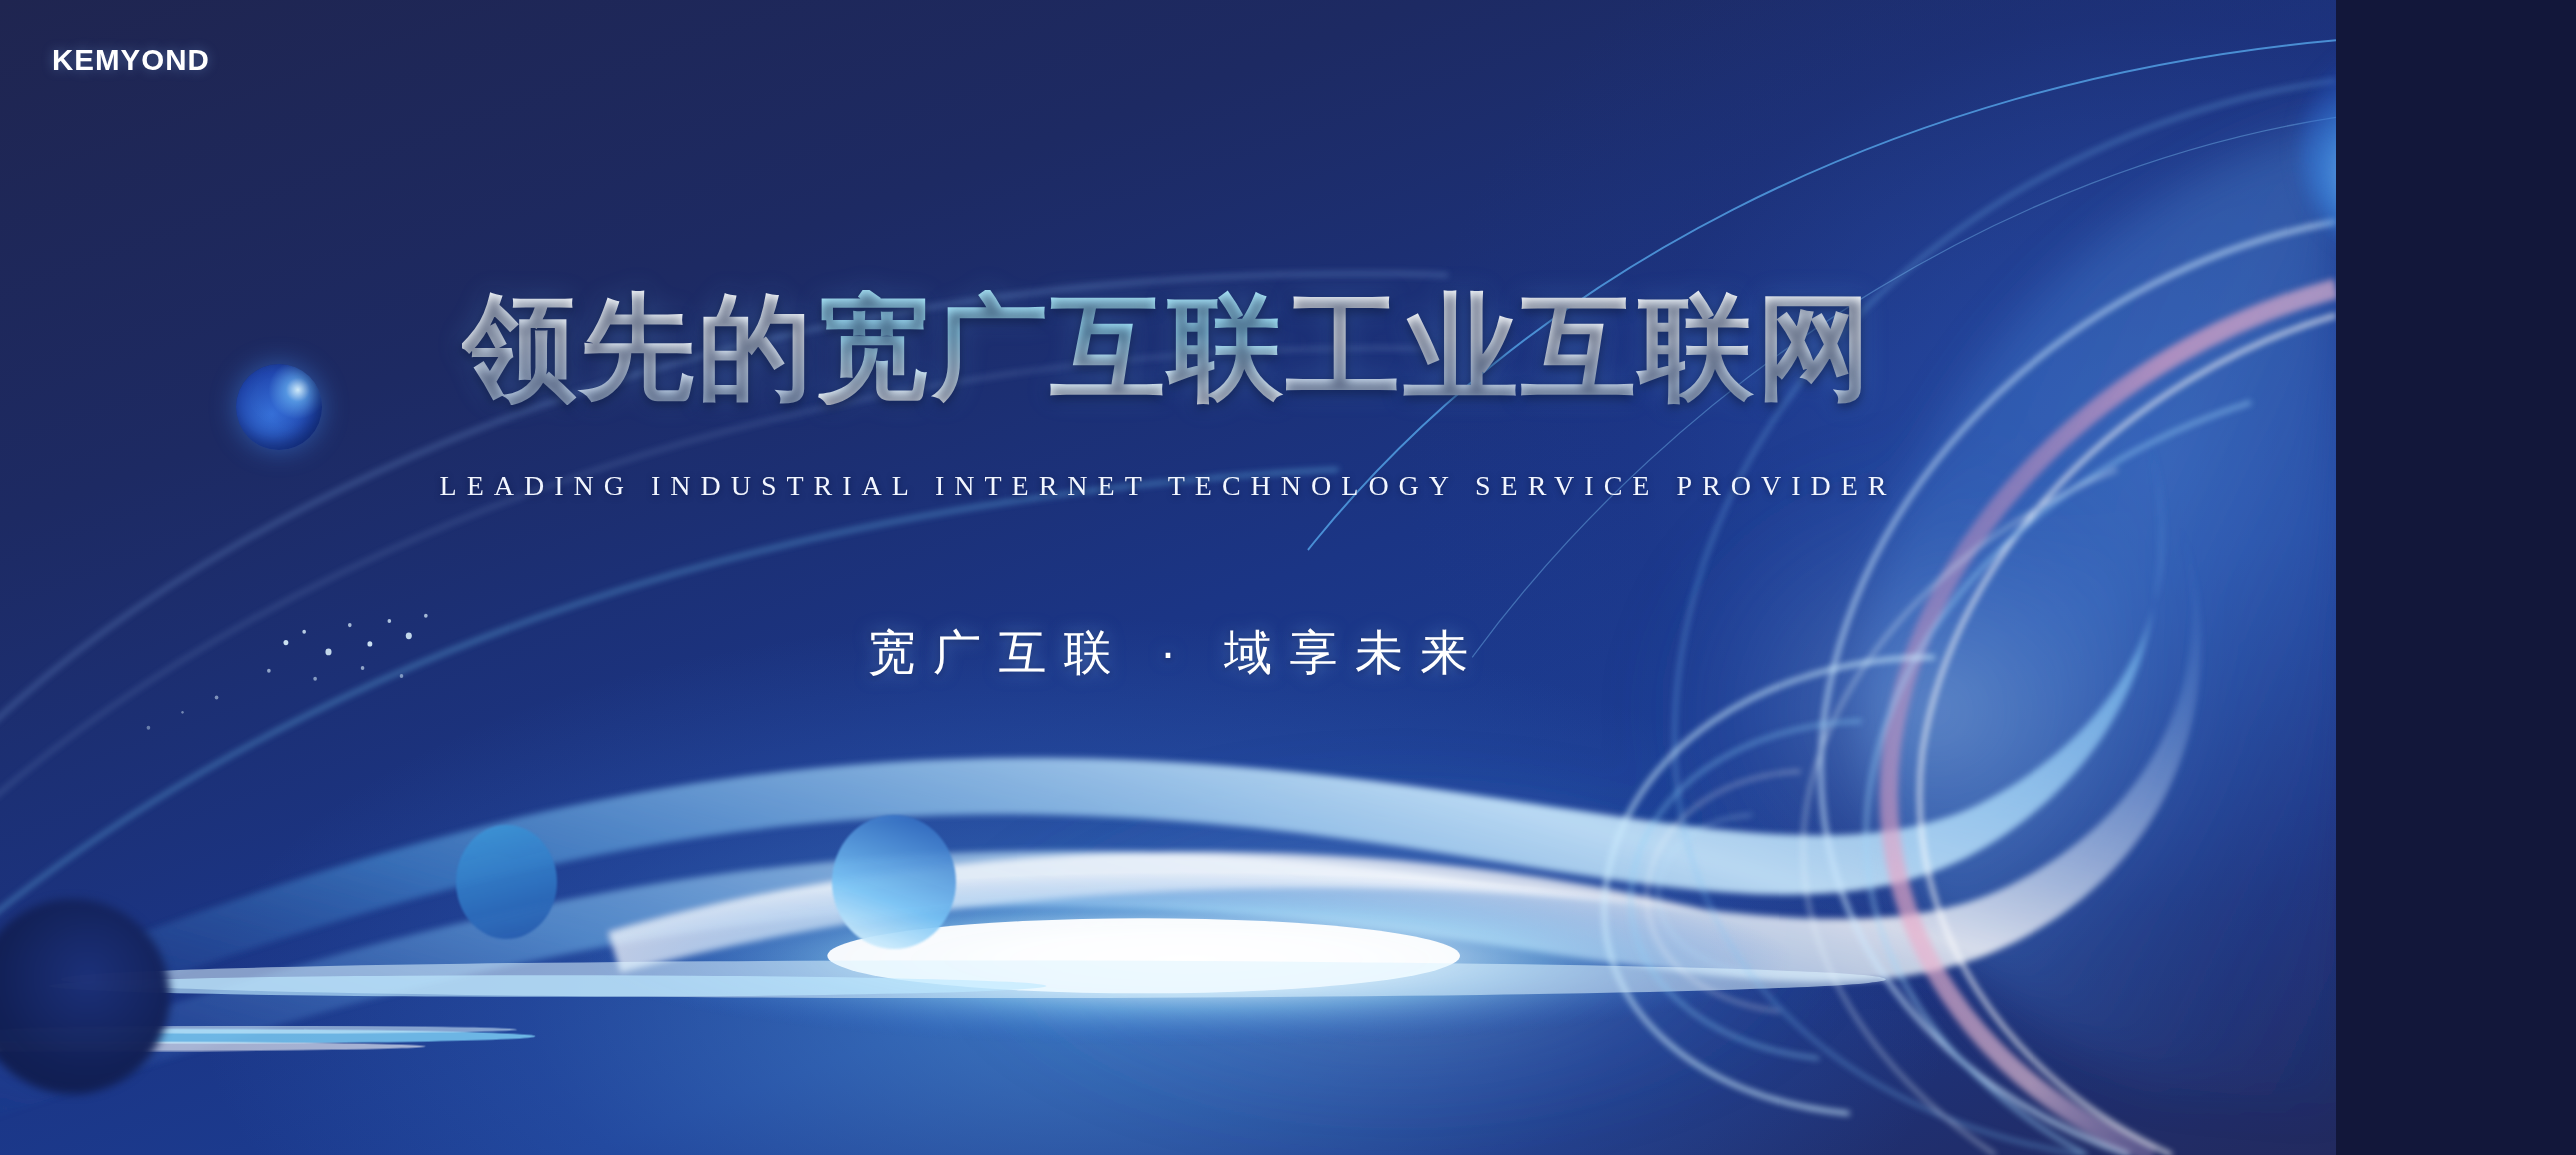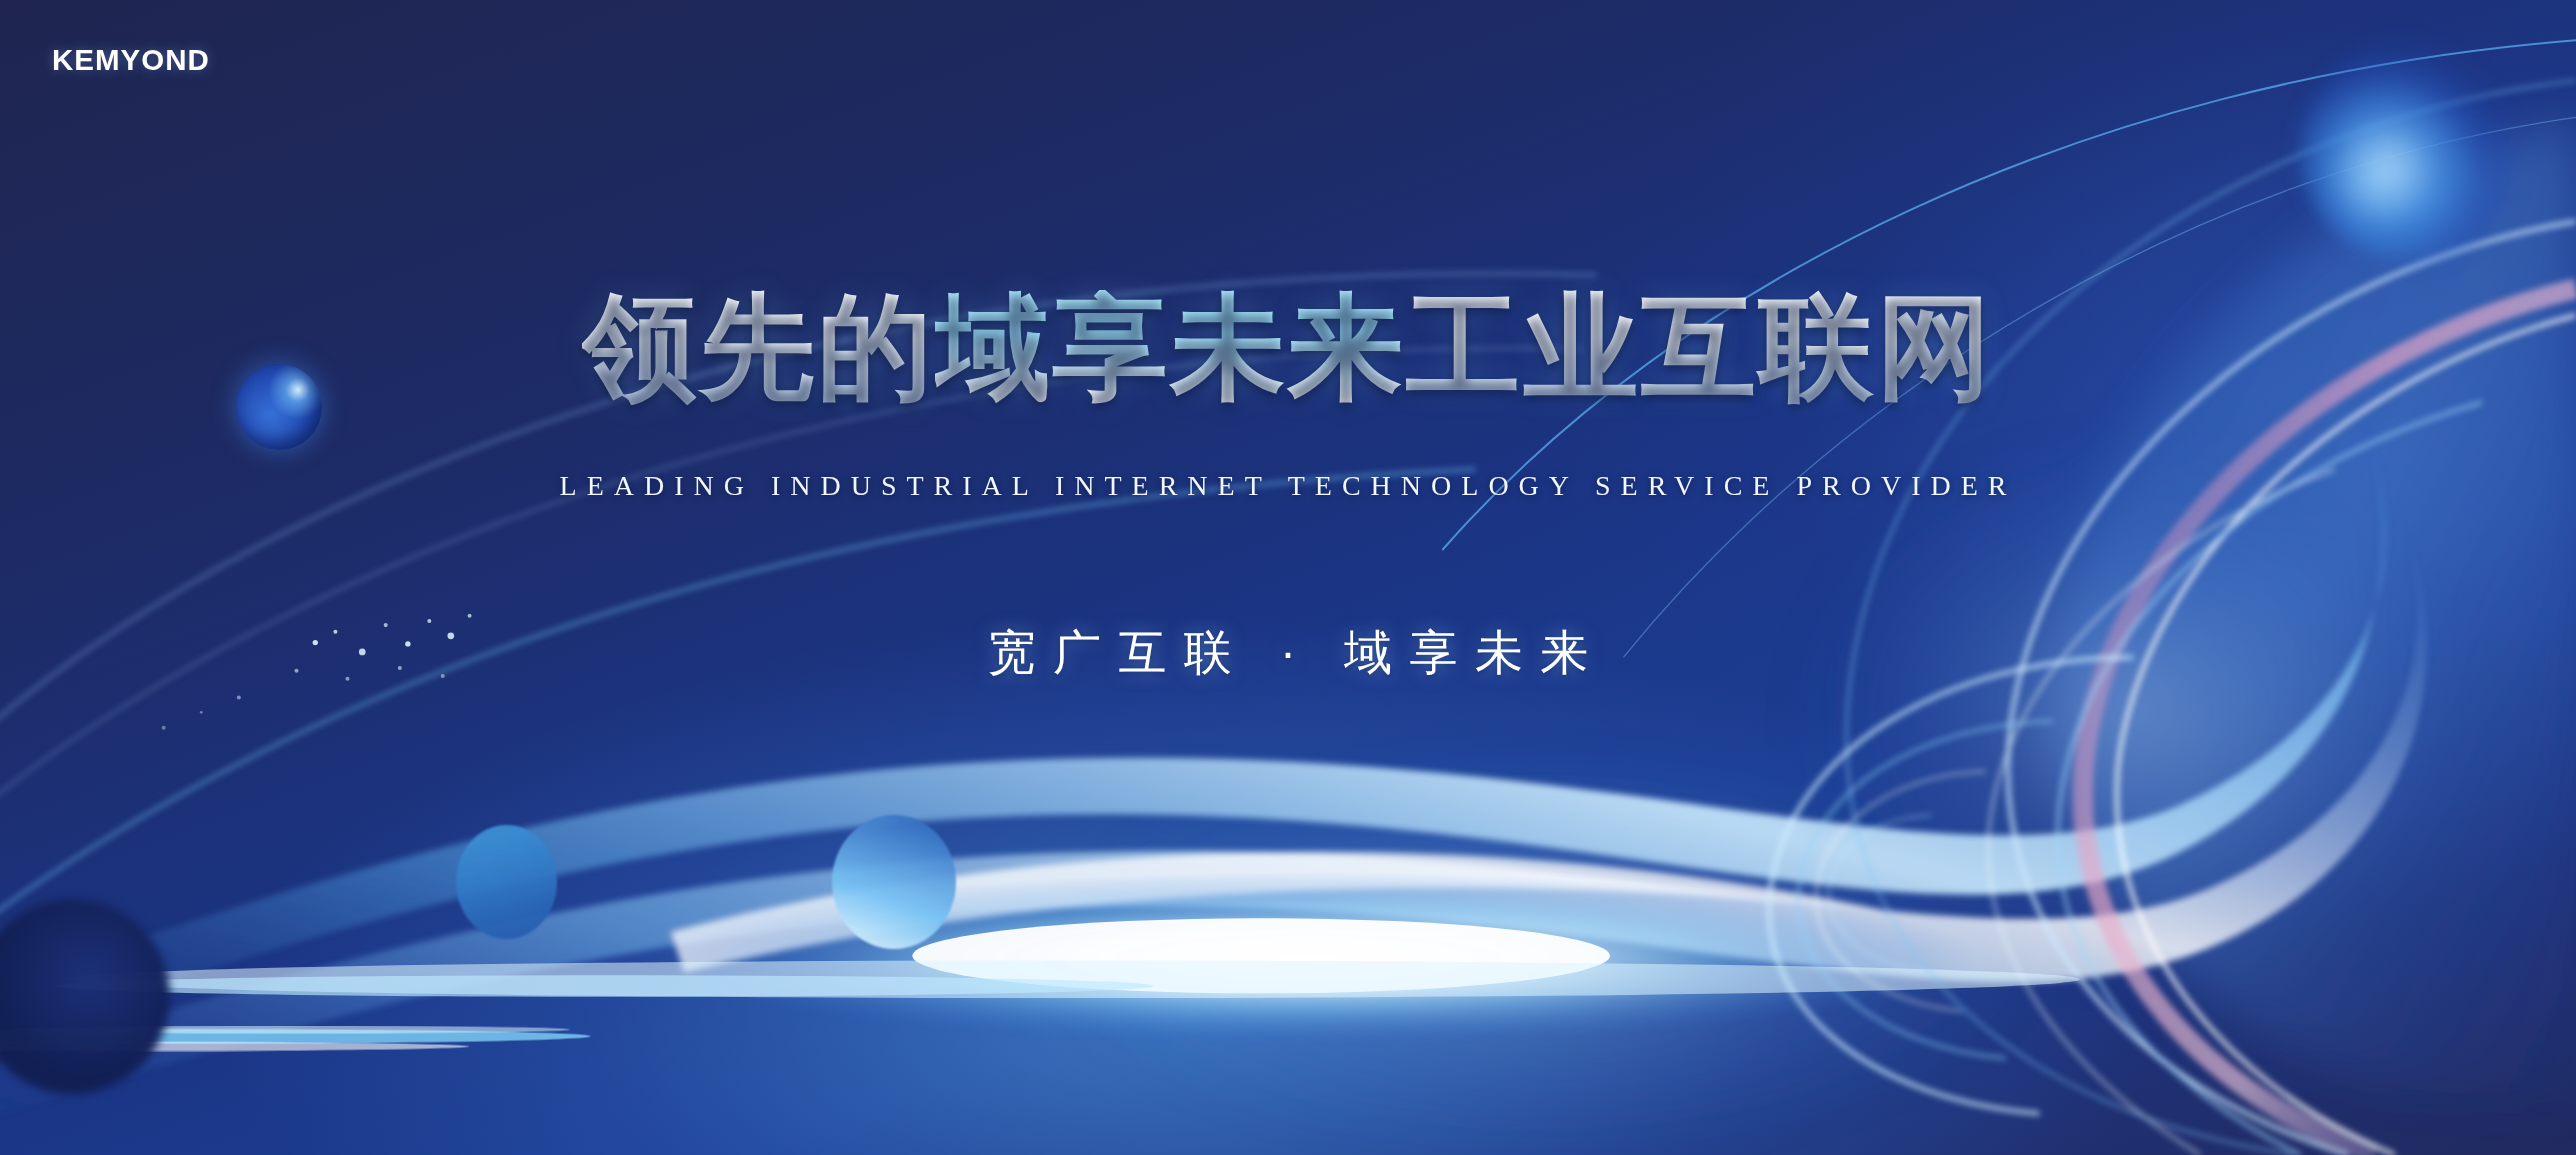--- a/index.html
+++ b/index.html
@@ -2,21 +2,21 @@
 <html style="font-size:10.7px"><head>
 <meta charset="utf-8">
 <style>
   html, body {
     margin: 0;
     padding: 0;
     background: #12173a;
   }
   #banner {
     position: relative;
-    width: 2576px;
+    width: 2336px;
     height: 1155px;
     overflow: hidden;
     font-family: "Liberation Sans", sans-serif;
     background:
       radial-gradient(ellipse 52% 48% at 46% 88%, rgba(90,170,235,0.50) 0%, rgba(60,120,210,0.22) 45%, rgba(30,60,150,0.0) 72%),
       radial-gradient(ellipse 40% 70% at 92% 40%, rgba(60,110,210,0.42) 0%, rgba(35,60,150,0.12) 55%, rgba(25,40,110,0) 80%),
       linear-gradient(160deg, #1f2550 0%, #1d2a63 26%, #1b3585 52%, #1c3d92 68%, #1d3480 82%, #222a5f 100%);
   }
 
   
@@ -256,21 +256,21 @@
     <div class="sphere" id="sphere-topright-core"></div>
     <div class="sphere" id="sphere-particle"></div>
     <div class="sphere" id="sphere-dark-bottomleft"></div>
     <div class="sphere" id="sphere-mid-left"></div>
     <div class="sphere" id="sphere-mid-right"></div>
   </div>
 
   <div id="logo">KEMYOND</div>
 
   <div id="headline">
-    <span class="seg seg-white">领先的</span><span class="seg seg-cyan">域享未来</span><span class="seg seg-white">工业互联网</span>
+    <span class="seg seg-white">领先的</span><span class="seg seg-cyan">宽广互联</span><span class="seg seg-white">工业互联网</span>
   </div>
 
   <div id="tagline">宽广互联 · 域享未来</div>
 
   <div id="subtitle">LEADING INDUSTRIAL INTERNET TECHNOLOGY SERVICE PROVIDER</div>
 
 </div>
 
 
 </body></html>

